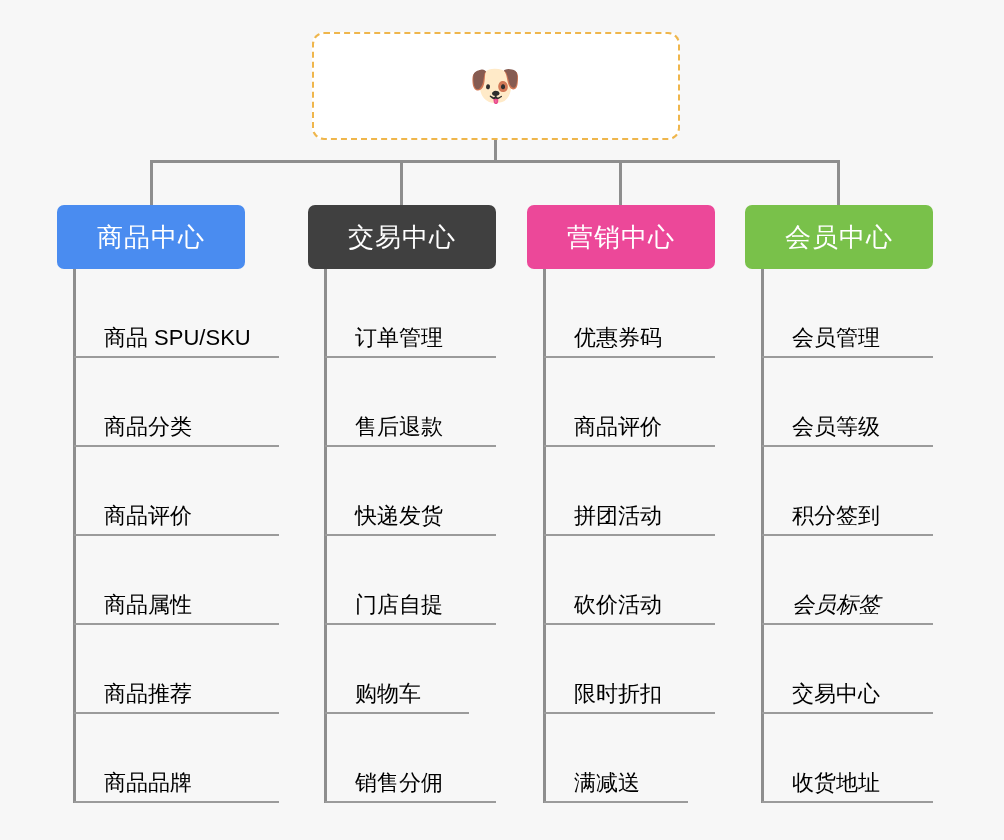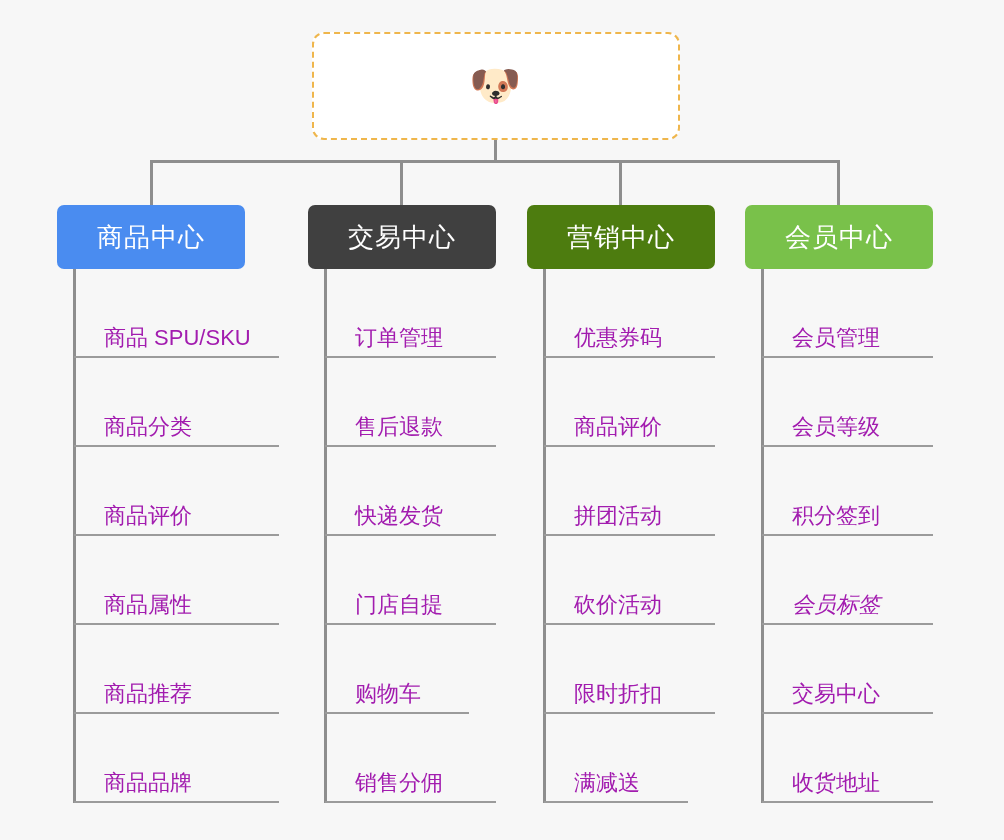--- a/index.html
+++ b/index.html
@@ -96,21 +96,21 @@
     width: 171px;
     height: 89px;
     box-sizing: border-box;
     border-bottom: 2px solid #9b9b9b;
   }
   .leaf-label {
     position: absolute;
     left: 30px;
     bottom: 7px;
     font-size: 22px;
-    color: #a21caf;
+    color: #000000;
     white-space: nowrap;
     line-height: 1;
   }
   
   .column.wide .leaf { width: 205px; }
 </style>
 </head>
 <body>
 
 <div id="stage">
@@ -170,21 +170,21 @@
     </div>
     <div class="leaf" style="top:420px; width:144px;">
       <span class="leaf-label">购物车</span>
     </div>
     <div class="leaf" style="top:509px;">
       <span class="leaf-label">销售分佣</span>
     </div>
   </div>
 
   <div class="column" style="left:527px;">
-    <div class="cat-box" style="background:#4d7c0f;">
+    <div class="cat-box" style="background:#ec4899;">
       <span>营销中心</span>
     </div>
     <div class="spine" style="height:534px;"></div>
     <div class="leaf" style="top:64px;padding-left:44px;">
       <span class="leaf-label">优惠券码</span>
     </div>
     <div class="leaf" style="top:153px;">
       <span class="leaf-label">商品评价</span>
     </div>
     <div class="leaf" style="top:242px;">

